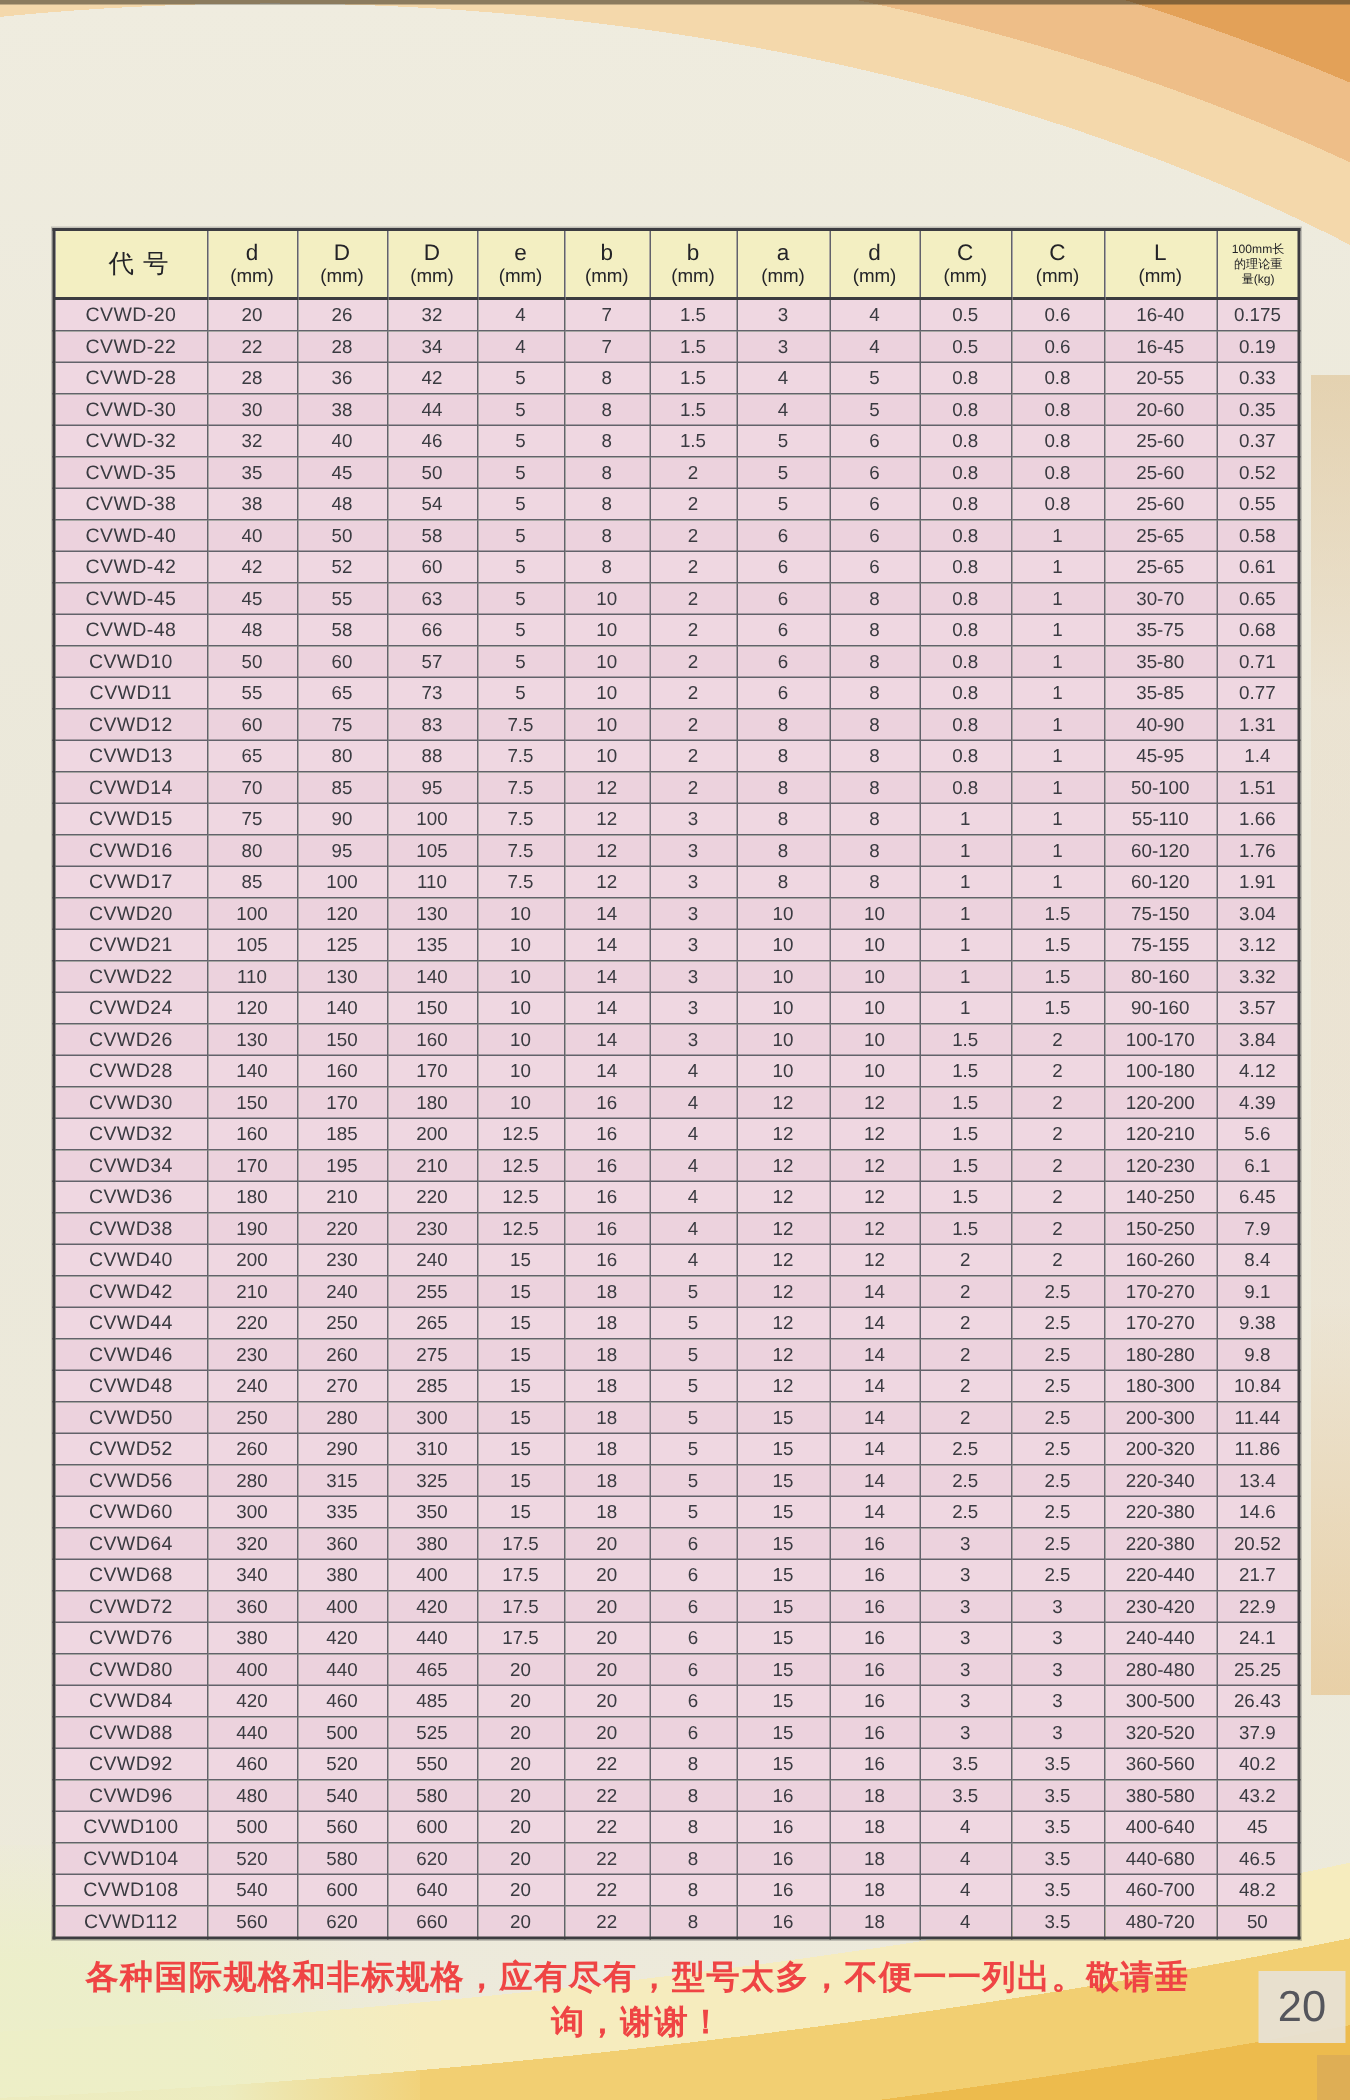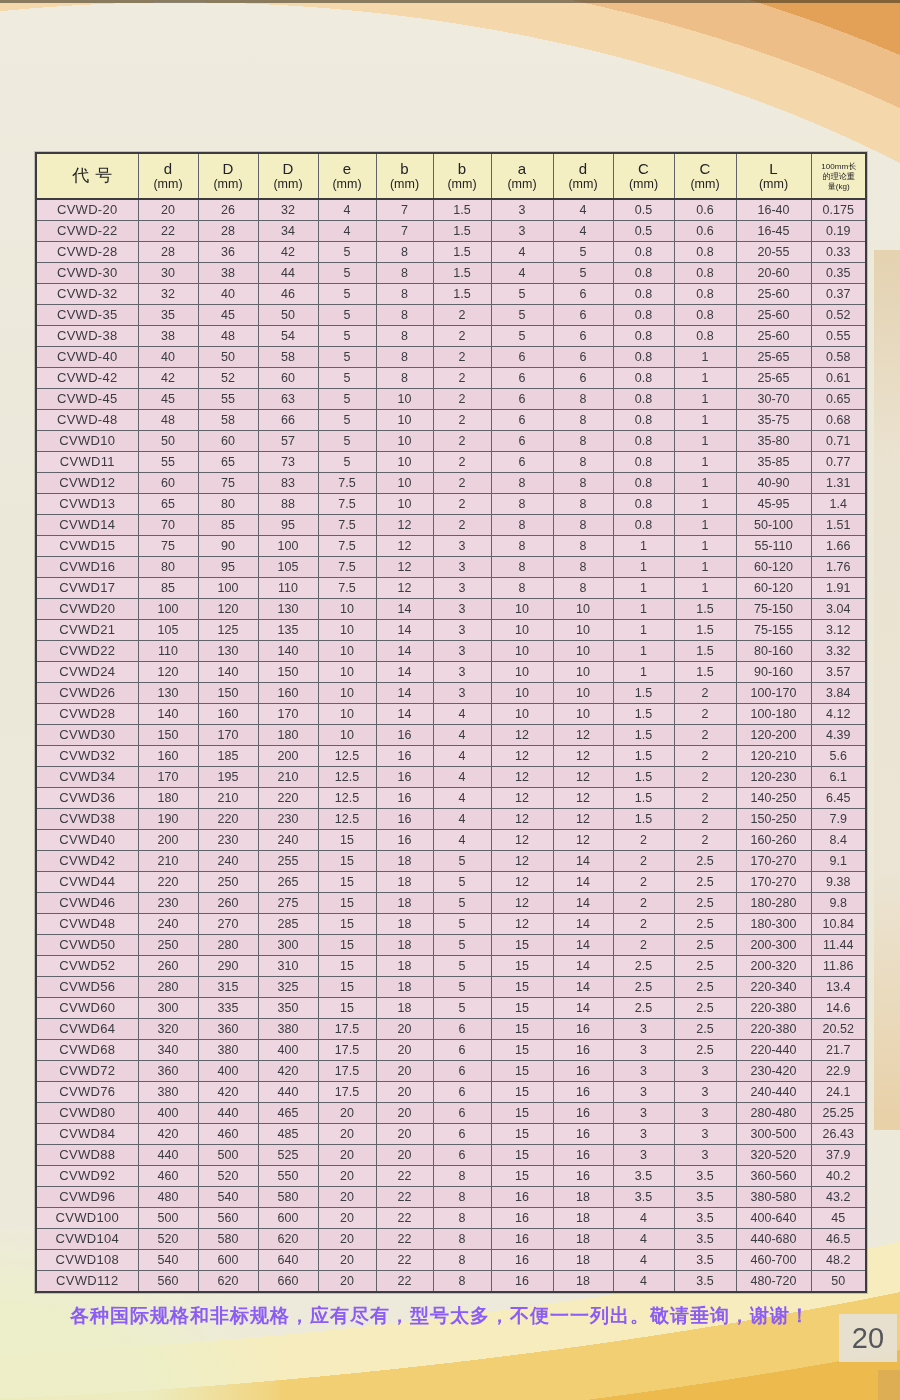--- a/index.html
+++ b/index.html
@@ -58,21 +58,21 @@
   table.spec thead th.small-head span{display:block;font-size:8.5px;line-height:10px;font-weight:normal;transform:scale(.95);}
   table.spec tbody td{
     background:#efd7e1;height:20px;line-height:20px;
     font-size:12.5px;color:#3a3b41;
   }
   table.spec tbody tr:nth-child(even) td{background:#ecd2dd;}
   table.spec tbody td:first-child{font-size:13px;letter-spacing:.3px;}
   
   .footer-note{
     position:absolute;left:40px;width:770px;top:1303px;z-index:6;
-    text-align:right;font-size:19px;font-weight:bold;color:#8b5cf6;letter-spacing:1px;
+    text-align:center;font-size:22px;font-weight:bold;color:#ef4444;letter-spacing:1px;
   }
   .page-number-box{
     position:absolute;left:839px;top:1314px;width:58px;height:48px;z-index:6;
     background:rgba(231,226,214,.92);
     display:flex;align-items:center;justify-content:center;
     font-size:29px;color:#55565c;
   }
   .page-number-box .shadow-chip{
     position:absolute;right:-15px;bottom:-42px;width:34px;height:34px;
     background:rgba(205,160,95,.45);

